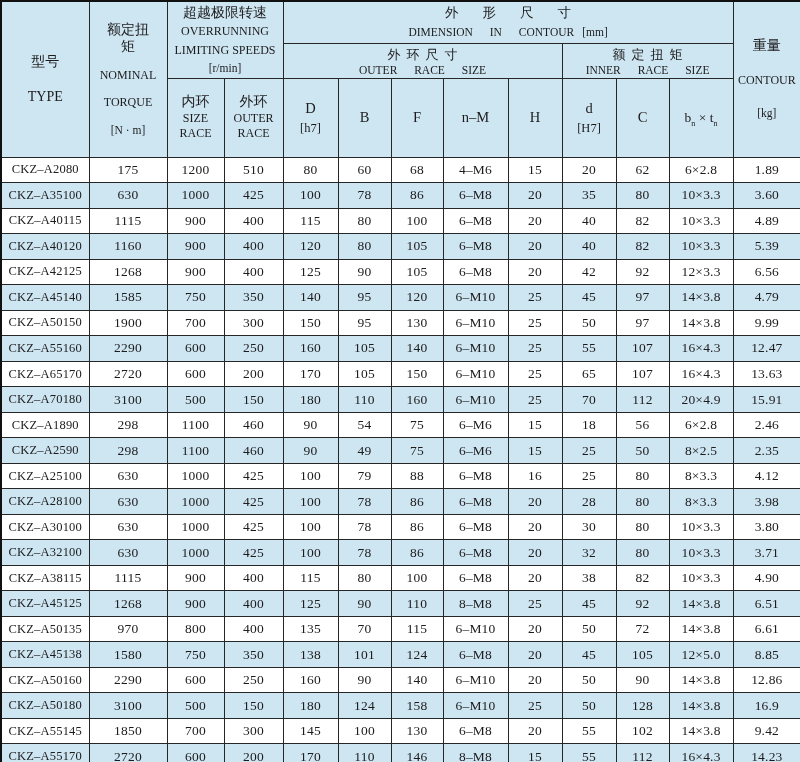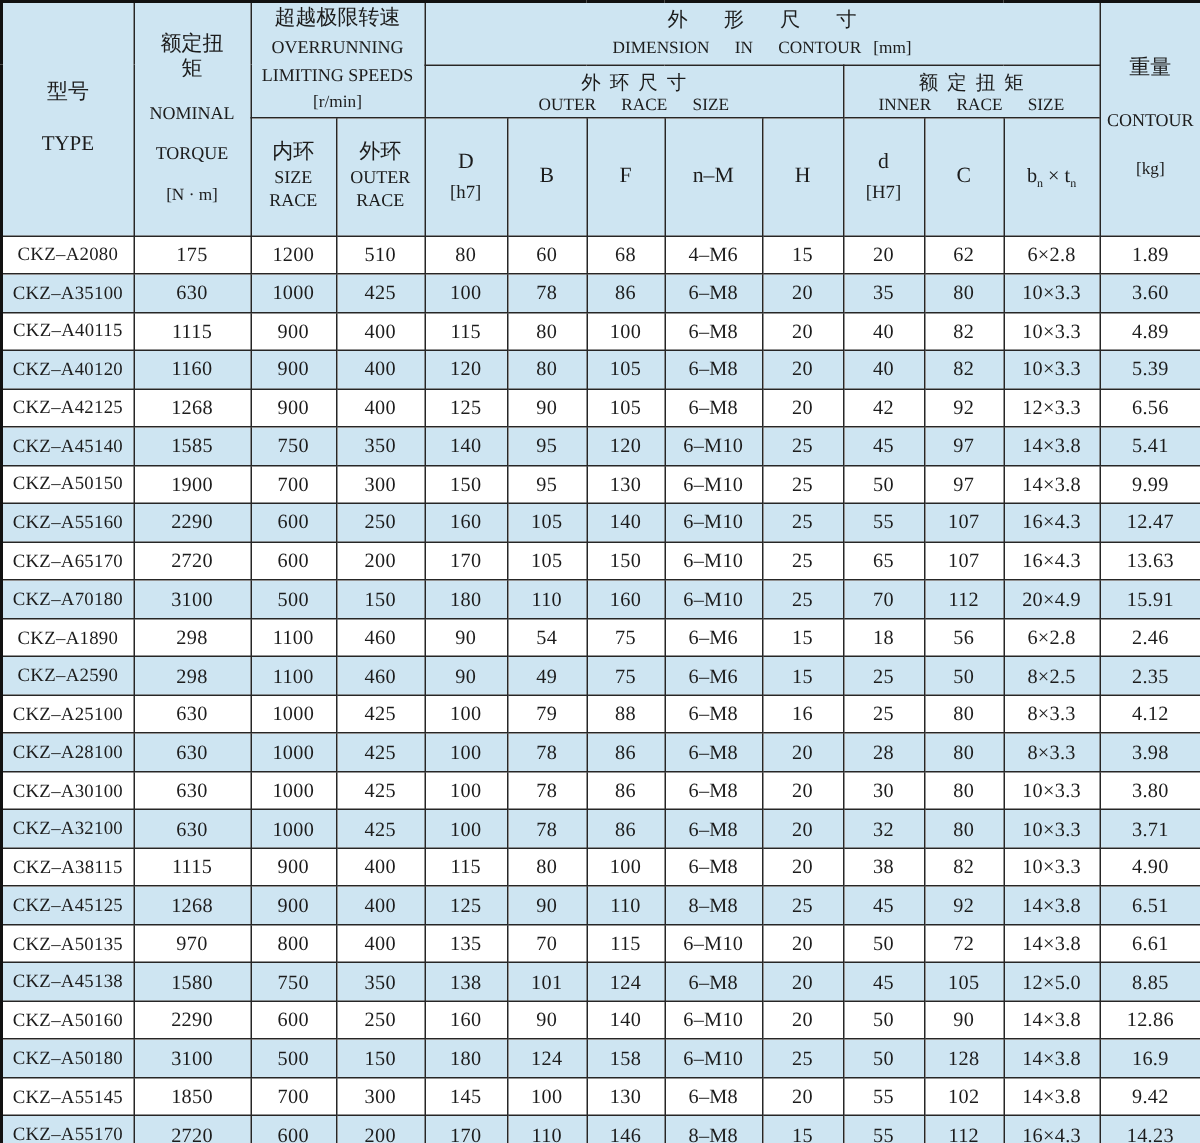--- a/index.html
+++ b/index.html
@@ -234,21 +234,21 @@
         <td>750</td>
         <td>350</td>
         <td>140</td>
         <td>95</td>
         <td>120</td>
         <td>6–M10</td>
         <td>25</td>
         <td>45</td>
         <td>97</td>
         <td>14×3.8</td>
-        <td>5.41</td>
+        <td>4.79</td>
       </tr>
       <tr>
         <td>CKZ–A50150</td>
         <td>1900</td>
         <td>700</td>
         <td>300</td>
         <td>150</td>
         <td>95</td>
         <td>130</td>
         <td>6–M10</td>

